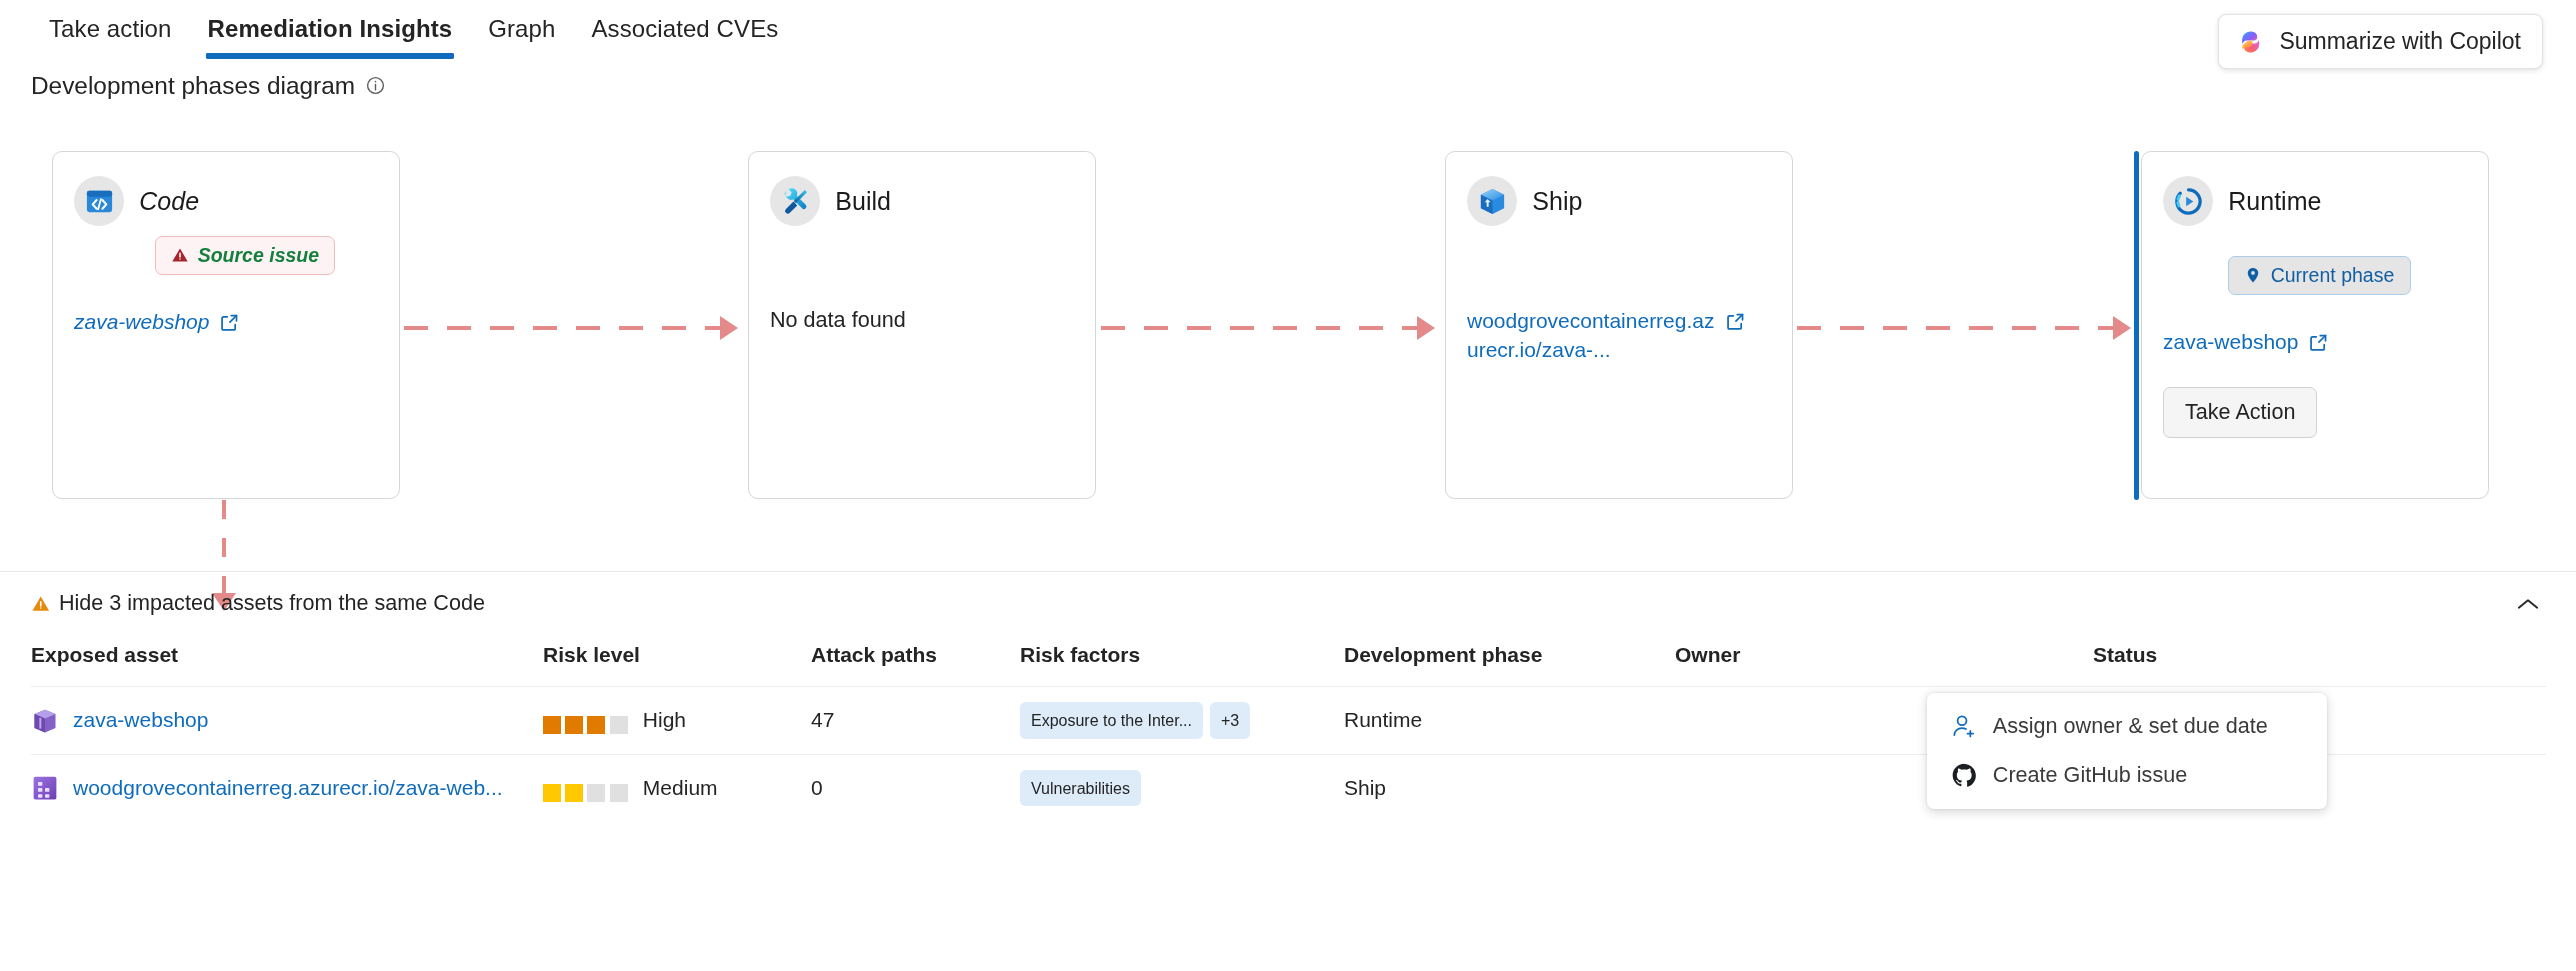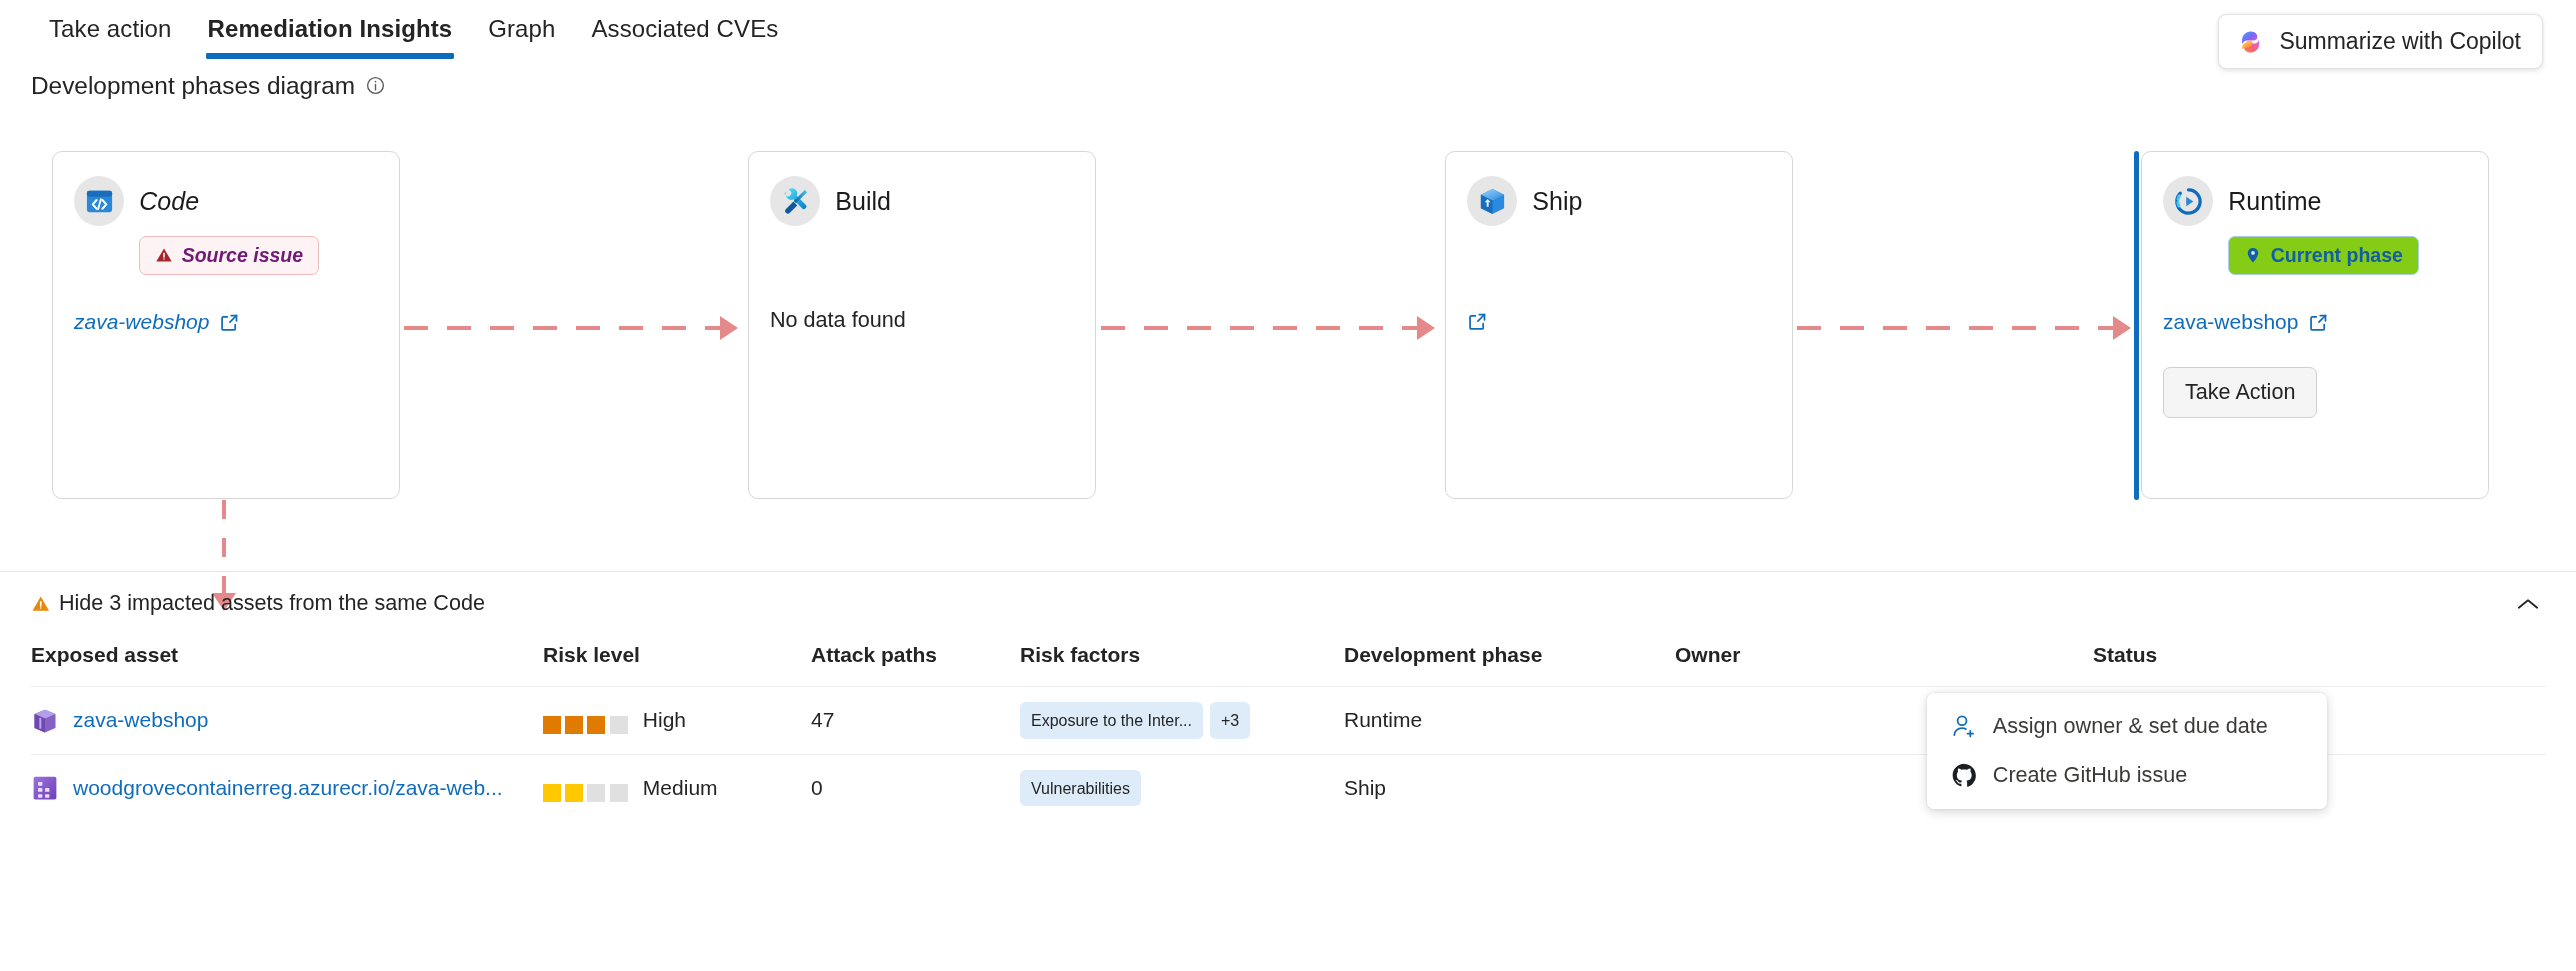--- a/index.html
+++ b/index.html
@@ -118,28 +118,30 @@
   .badge {
     display: inline-flex; align-items: center; gap: 8.4px;
     font-size: 19.5px; line-height: 24px;
     padding: 6.3px 15.3px;
     border-radius: 7px;
     white-space: nowrap;
   }
   .badge.source-issue {
     background: #fdf3f4;
     border: 0.7px solid #f1bcbc;
-    color: #701a75;
+    color: #15803d;
     font-weight: bold;
+    margin-left: 16px;
   }
   .badge.current-phase {
-    background: #84cc16;
+    background: #e5e5e5;
     border: 0.7px solid #a9cdeb;
     color: #115ea3;
-    font-weight: bold;
+    font-weight: normal;
+    margin-top: 20px;
   }
   .badge svg { width: 18px; height: 18px; display: block; }
 
   .card-body { margin-top: 33px; }
   .asset-link {
     display: flex;
     align-items: flex-start;
     gap: 9.8px;
     color: #0f6cbd;
     font-size: 21px;
@@ -467,20 +469,21 @@
           <path d="M16 3 28 9v14l-12 6-12-6V9z" fill="#2a8ae0"></path>
           <path d="M16 3 28 9l-12 6L4 9z" fill="url(#shpA)"></path>
           <path d="M4 9l12 6v14L4 23z" fill="#1a6cbd"></path>
           <path d="M10 21.5v-4.8h-2l3-3.2 3 3.2h-2v4.8z" fill="#dff3ff"></path>
         </svg>
       </div>
       <div class="card-title">Ship</div>
     </div>
     <div class="card-body" style="margin-top:81px;">
       <div class="asset-link">
+        <span class="txt">woodgrovecontainerreg.azurecr.io/zava-...</span>
         <span>
           <svg class="ext-icon" viewBox="0 0 24 24" fill="none" stroke="#0f6cbd" stroke-width="2" stroke-linecap="round" stroke-linejoin="round">
             <path d="M14 4h6v6"></path>
               <path d="M20 4l-7.5 7.5"></path>
             <path d="M18.5 14.5V19a1.5 1.5 0 0 1-1.5 1.5H5A1.5 1.5 0 0 1 3.5 19V7A1.5 1.5 0 0 1 5 5.5h4.5"></path>
           </svg>
         </span>
       </div>
     </div>
   </div>

